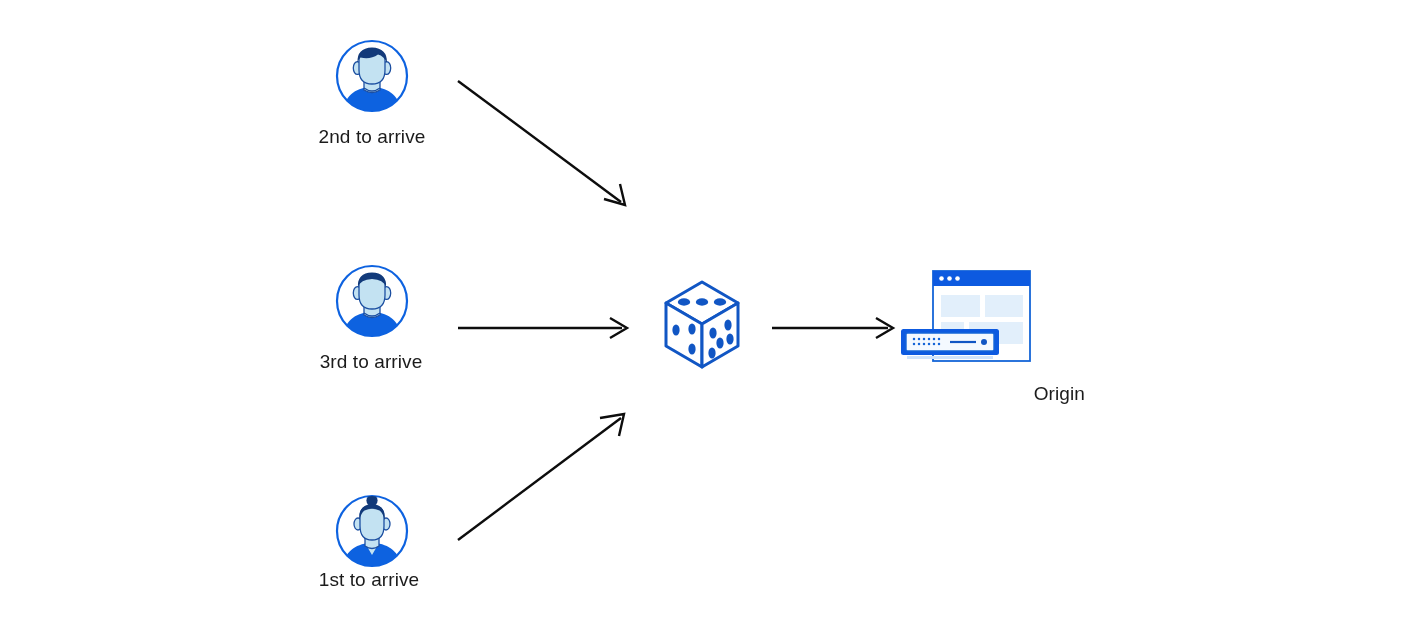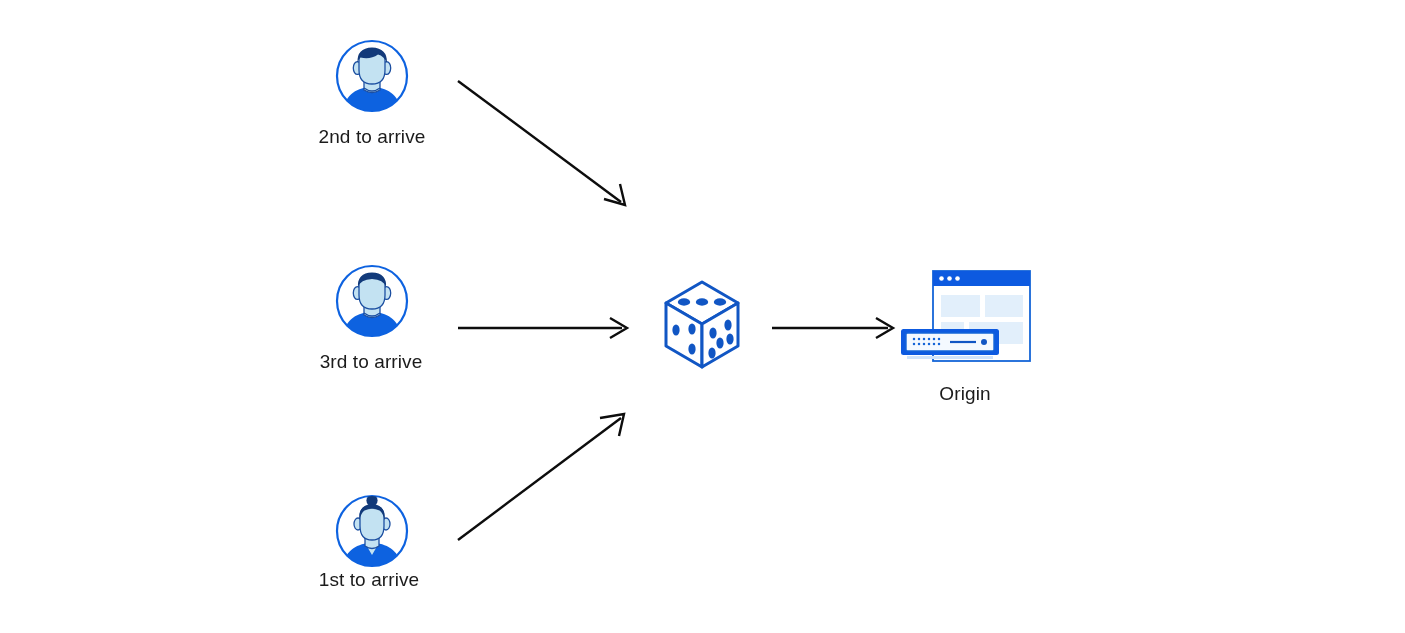--- a/index.html
+++ b/index.html
@@ -220,16 +220,16 @@
           <circle cx="41" cy="77" r="1.25"></circle>
             <circle cx="46" cy="77" r="1.25"></circle>
         </g>
 
         <line x1="57" y1="75" x2="83" y2="75" stroke="#1156c4" stroke-width="2.2"></line>
         <circle cx="91" cy="75" r="3" fill="#1156c4"></circle>
 
         <rect x="14" y="89" width="86" height="3" fill="#cfe3fb"></rect>
       </svg>
     </div>
-    <div class="node-label" style="left:-48px; top:116px;">Origin</div>
+    <div class="node-label" style="left:-48px; top:116px;text-align:right;">Origin</div>
   </div>
 
 </div>
 
 </body></html>

